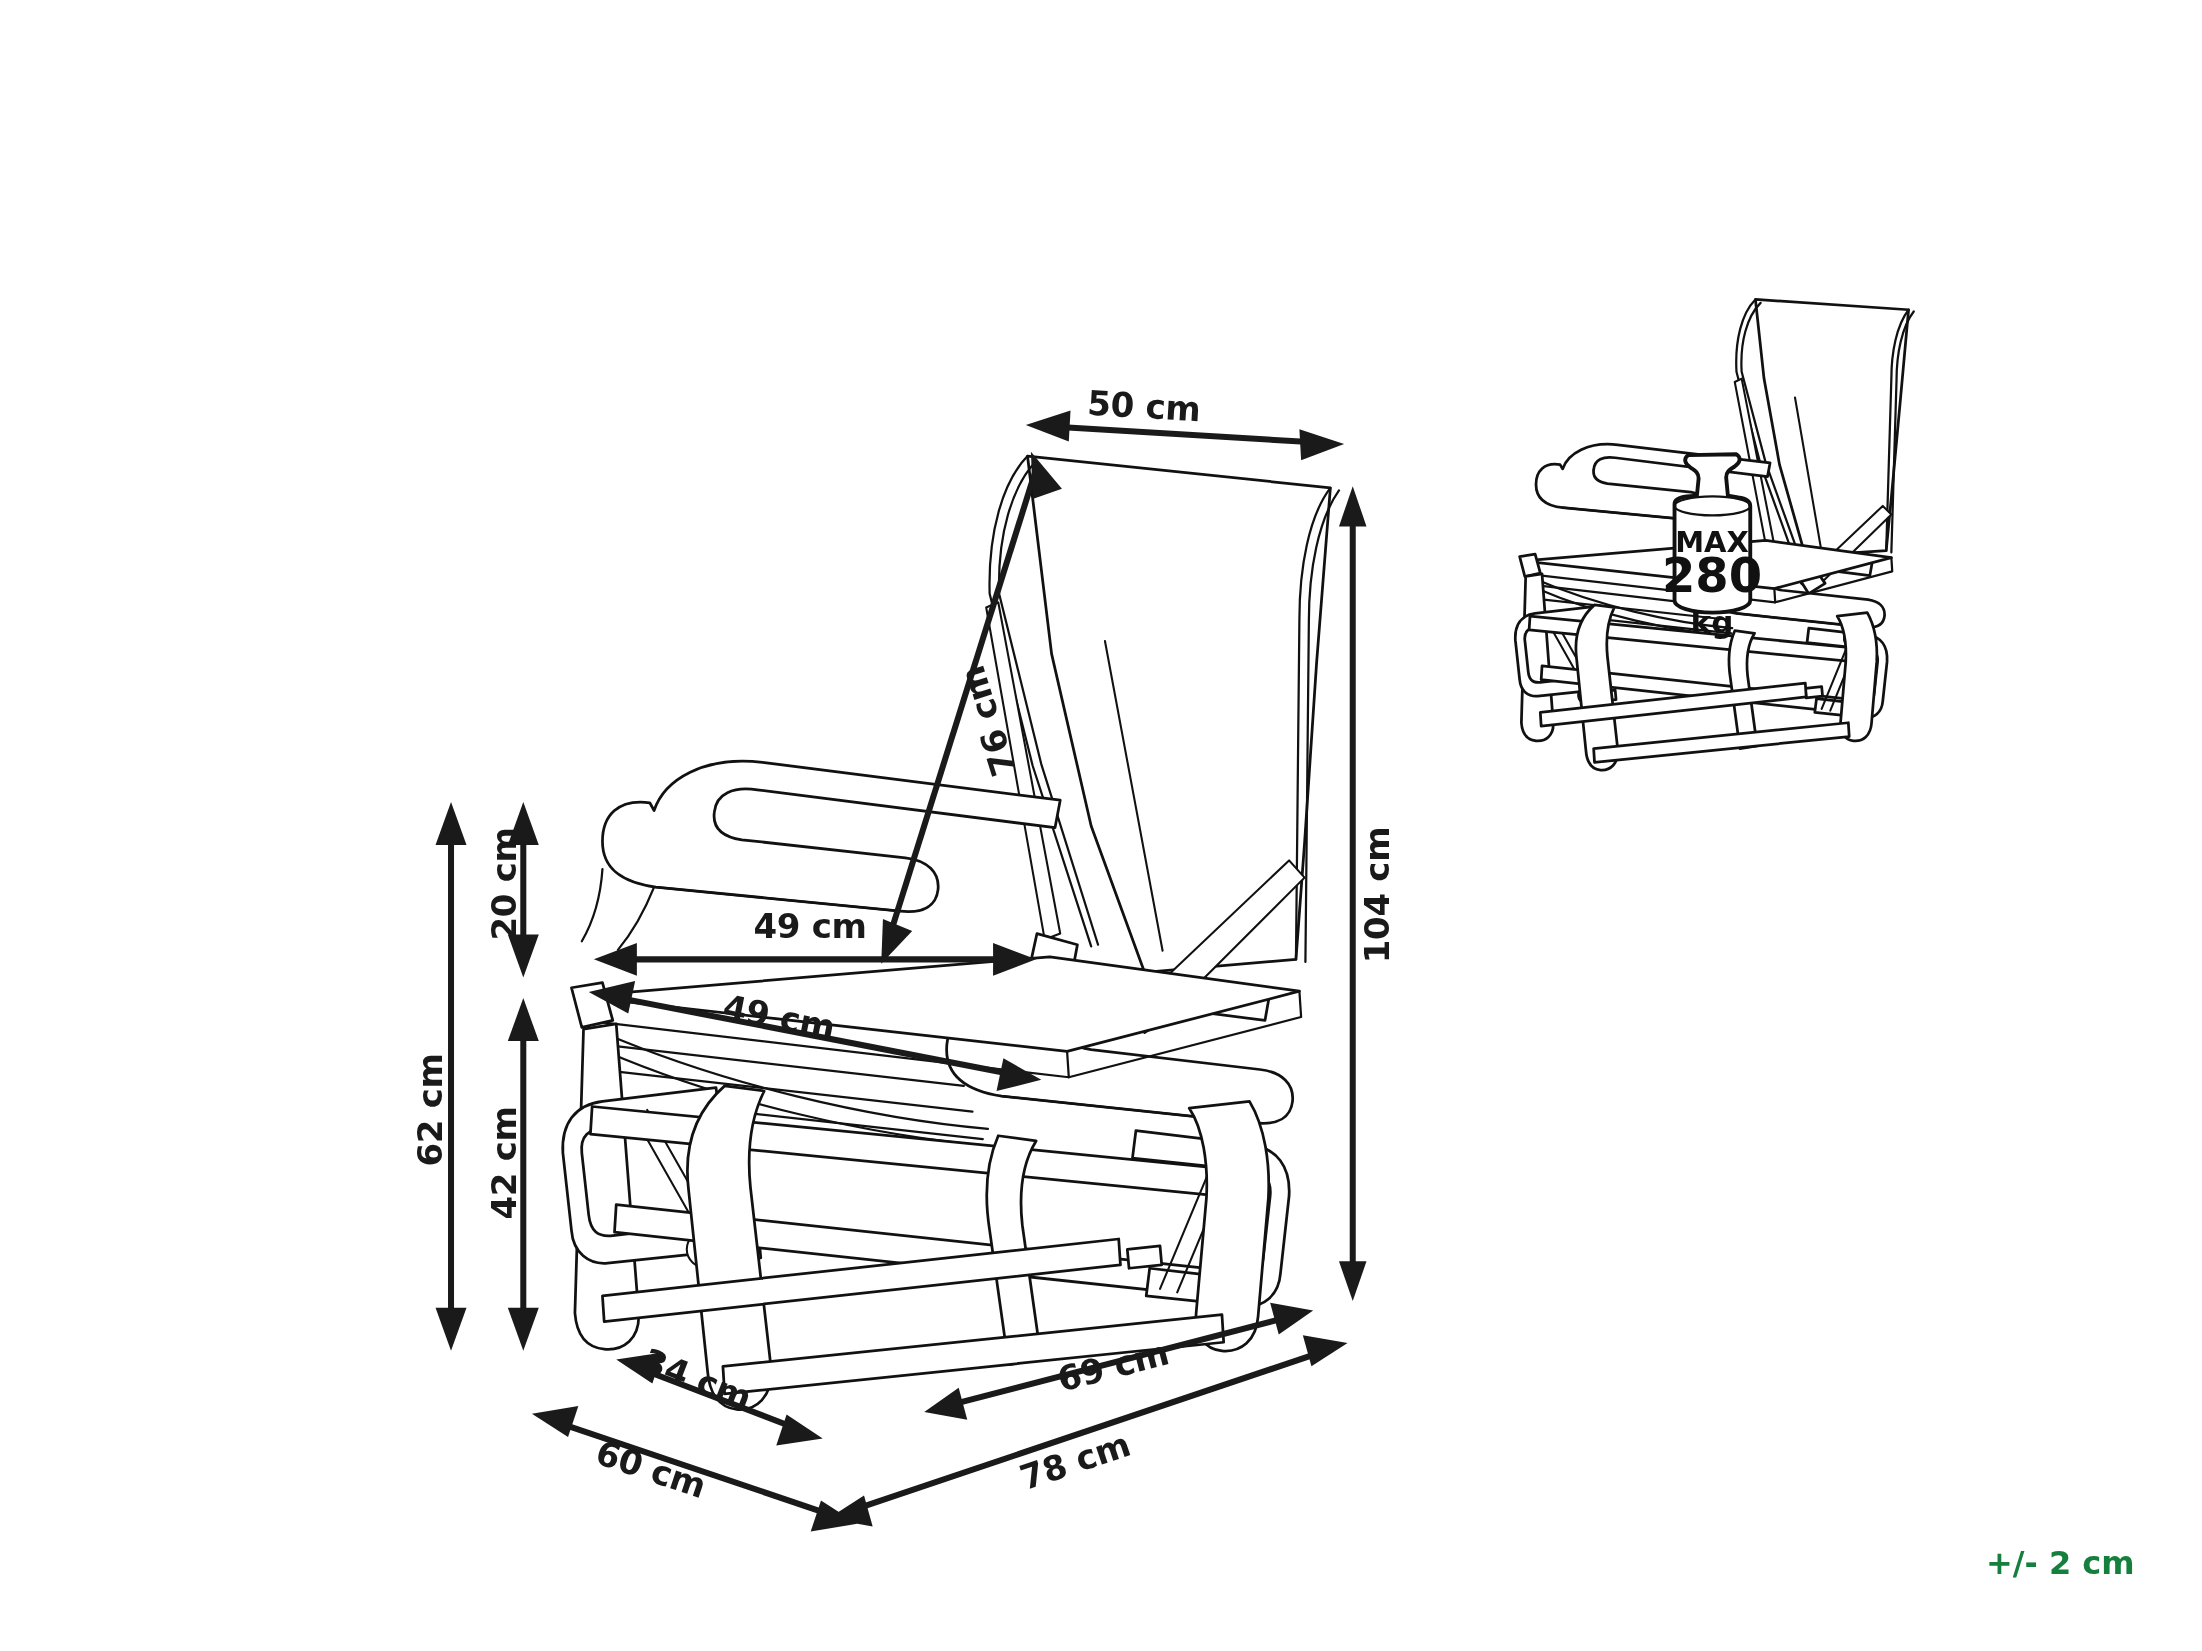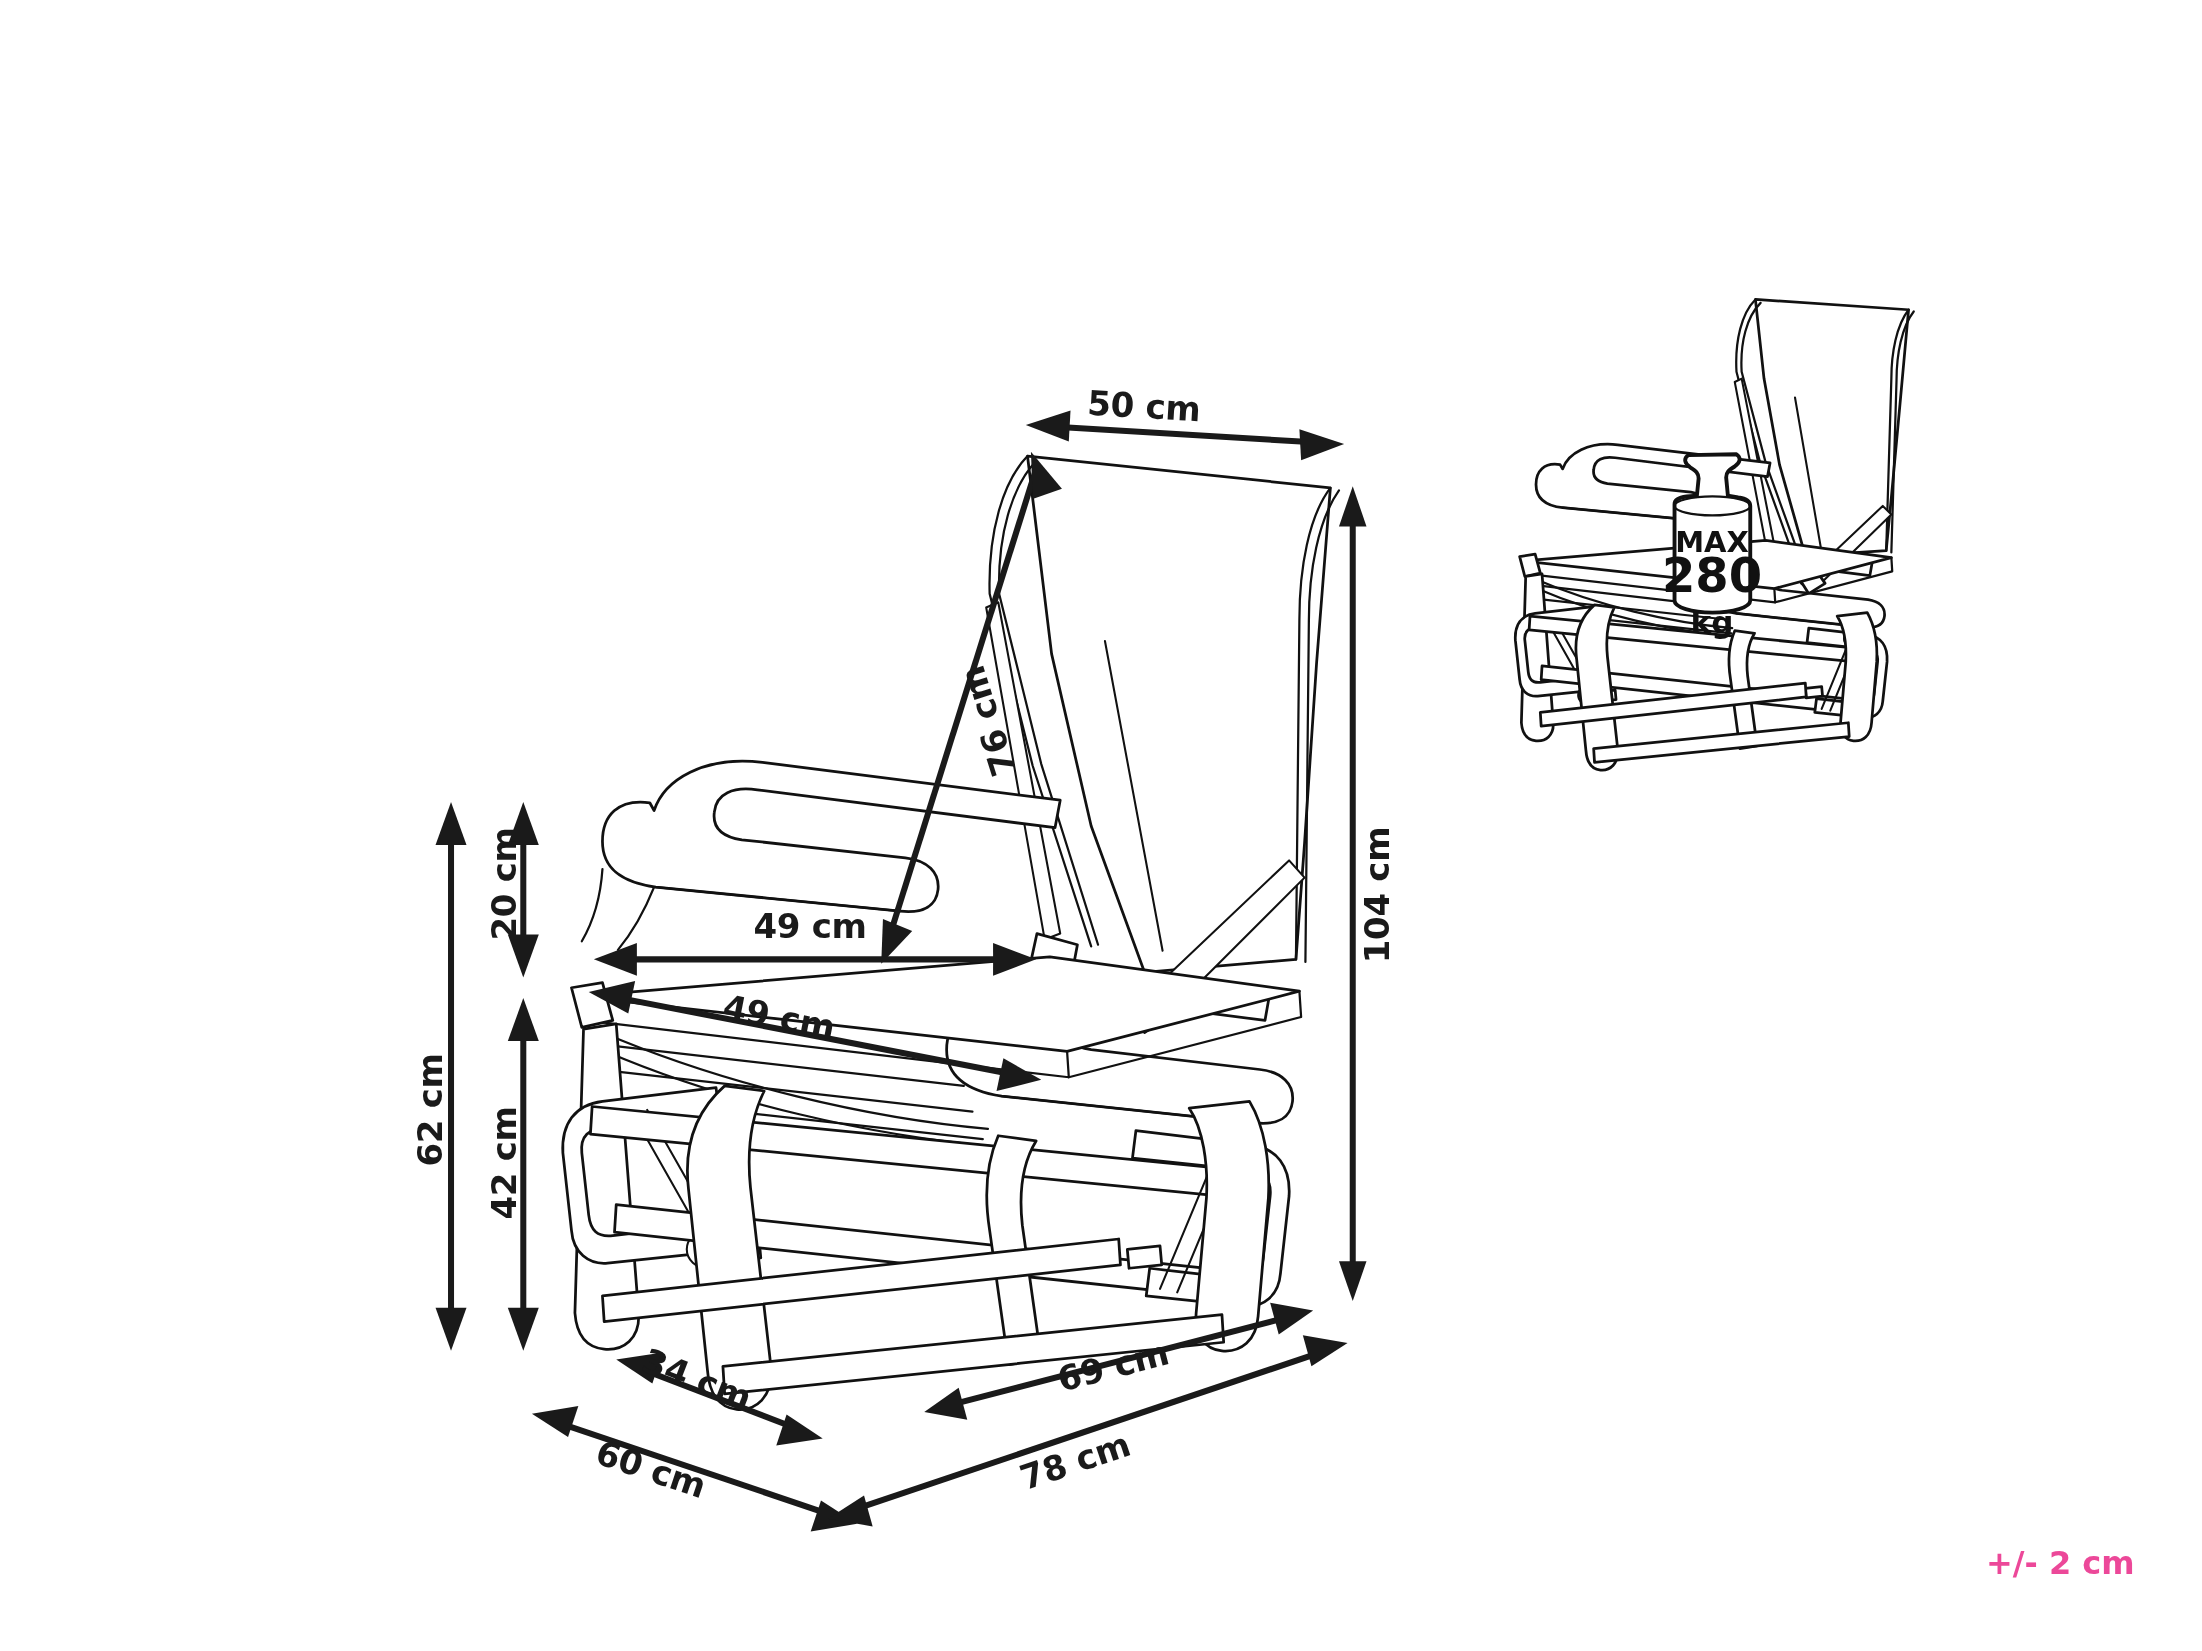--- a/index.html
+++ b/index.html
@@ -42,21 +42,21 @@
     font-weight: bold;
     color: #1a1a1a;
     white-space: nowrap;
     line-height: 1;
     letter-spacing: -0.3px;
   }
   .tolerance {
     position: absolute;
     font-family: "DejaVu Sans", sans-serif;
     font-weight: bold;
-    color: #ec4899;
+    color: #15803d;
     white-space: nowrap;
     font-size: 32px;
     letter-spacing: 0px;
   }
   .wlabel {
     position: absolute;
     font-family: "DejaVu Sans", sans-serif;
     font-weight: bold;
     color: #111111;
     white-space: nowrap;

